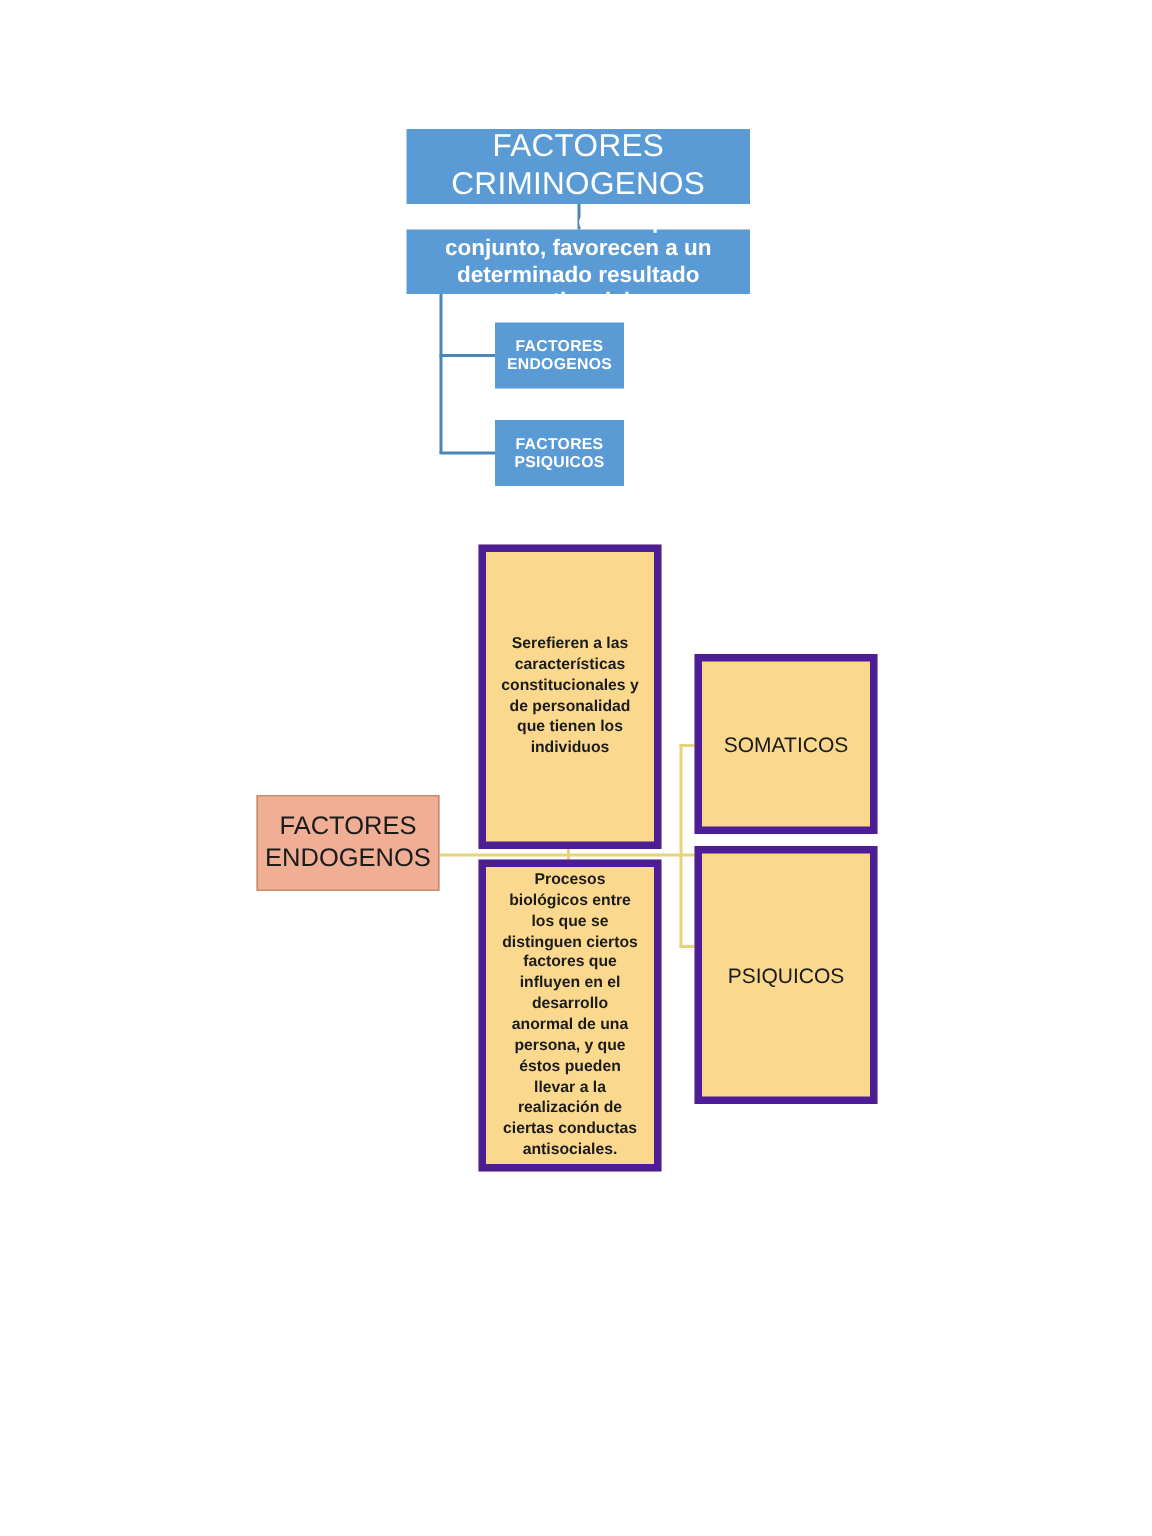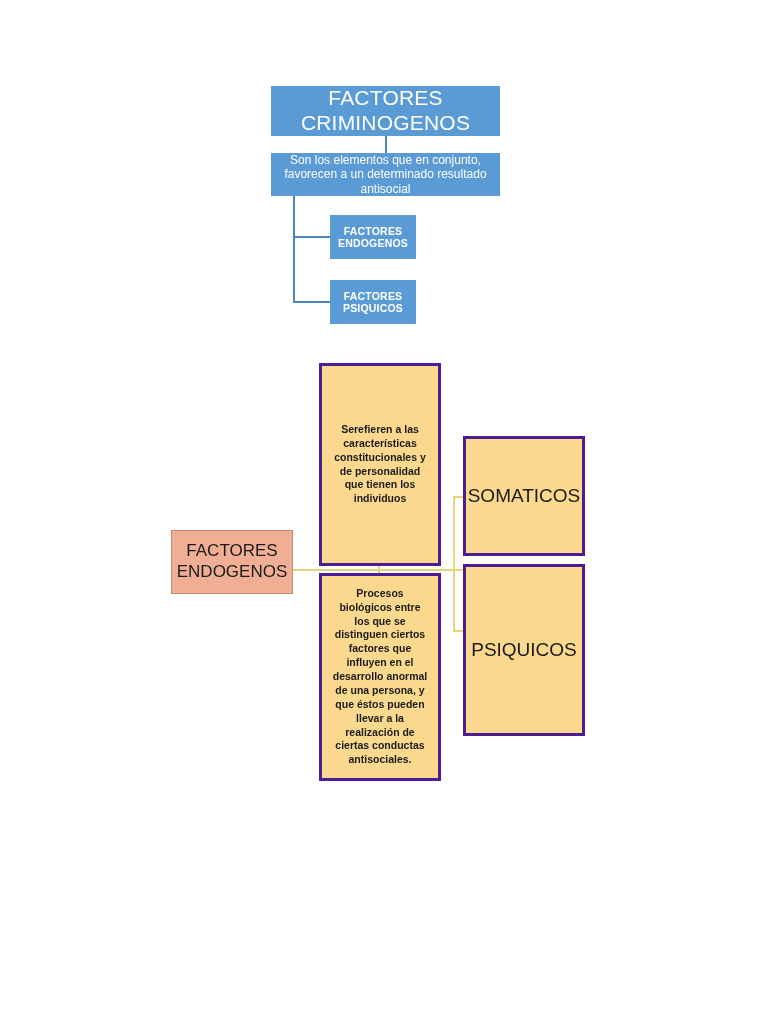--- a/index.html
+++ b/index.html
@@ -35,55 +35,55 @@
     background: #5b9bd5;
     color: #ffffff;
   }
   .blue-title {
     font-size: 21px;
     letter-spacing: .2px;
     font-weight: 400;
     text-align: center;
   }
   .blue-def {
-    font-size: 12px;
-    font-weight: normal;
+    font-size: 15px;
+    font-weight: bold;
     padding: 0 8px;
   }
   .blue-small {
     font-size: 10.5px;
     font-weight: bold;
     letter-spacing: .2px;
   }
 
   
   .conn-blue {
     position: absolute;
     background: #4a86b8;
   }
 
   
   .orange {
     background: #fad98e;
-    border: 3px solid #4c1d95;
+    border: 5px solid #4c1d95;
     color: #1b1b1b;
   }
   .salmon {
     background: #f0ae94;
     border: 1px solid #c98b6e;
     color: #1b1b1b;
   }
   .desc-text {
     font-size: 10.5px;
     font-weight: bold;
     padding: 0 10px;
     line-height: 1.32;
   }
   .big-label {
-    font-size: 19px;
+    font-size: 14px;
     font-weight: 400;
   }
   .salmon-label {
     font-size: 17px;
     font-weight: 400;
     line-height: 1.22;
   }
 
   
   .conn-orange {

